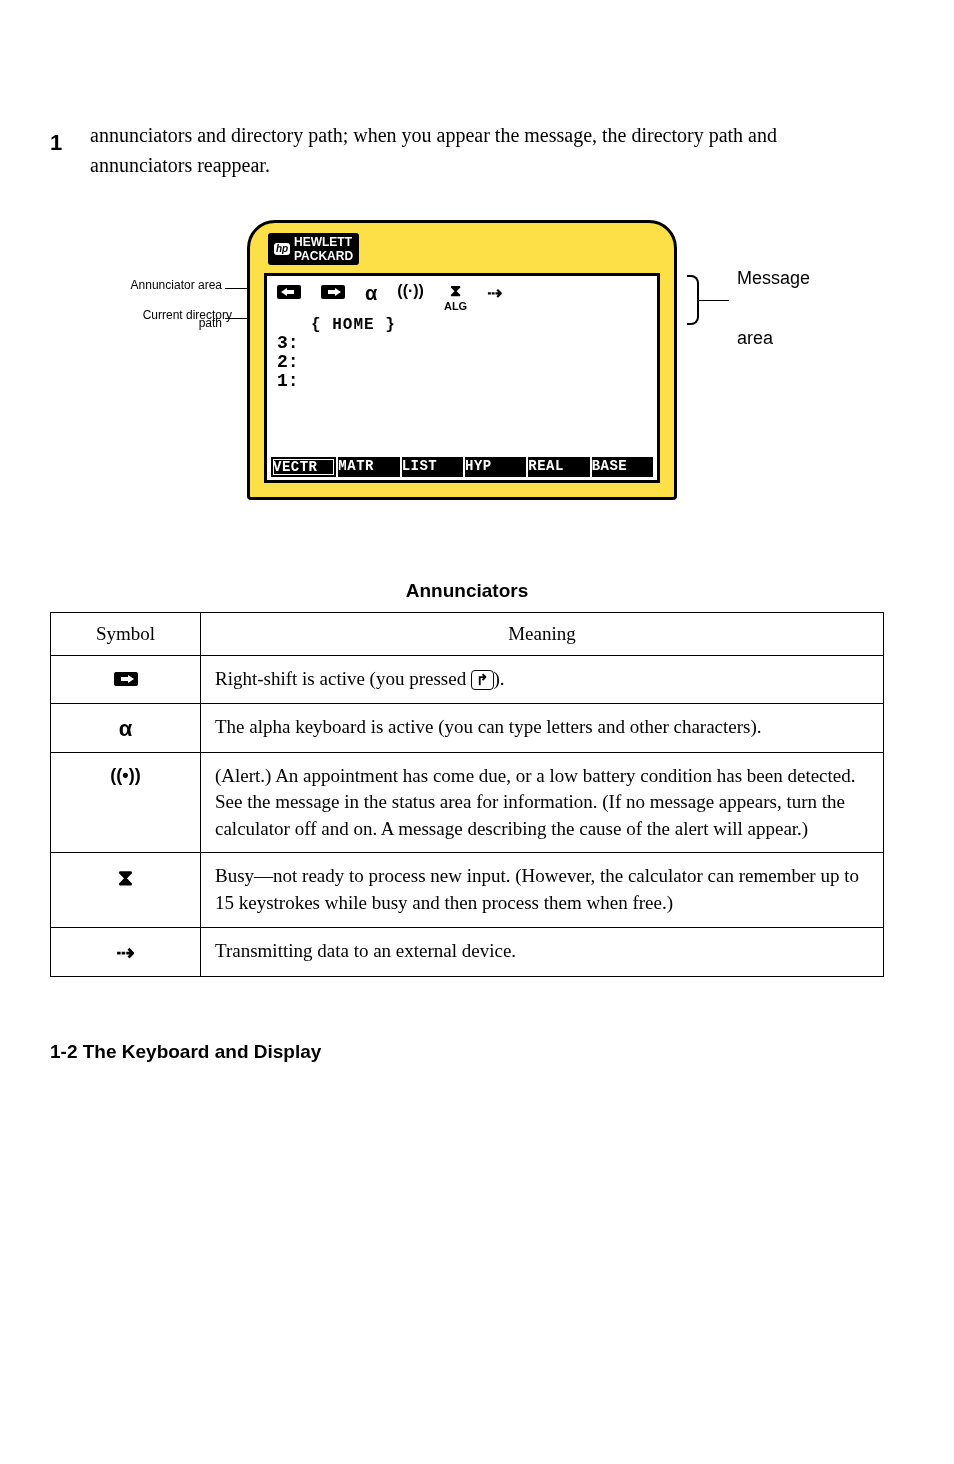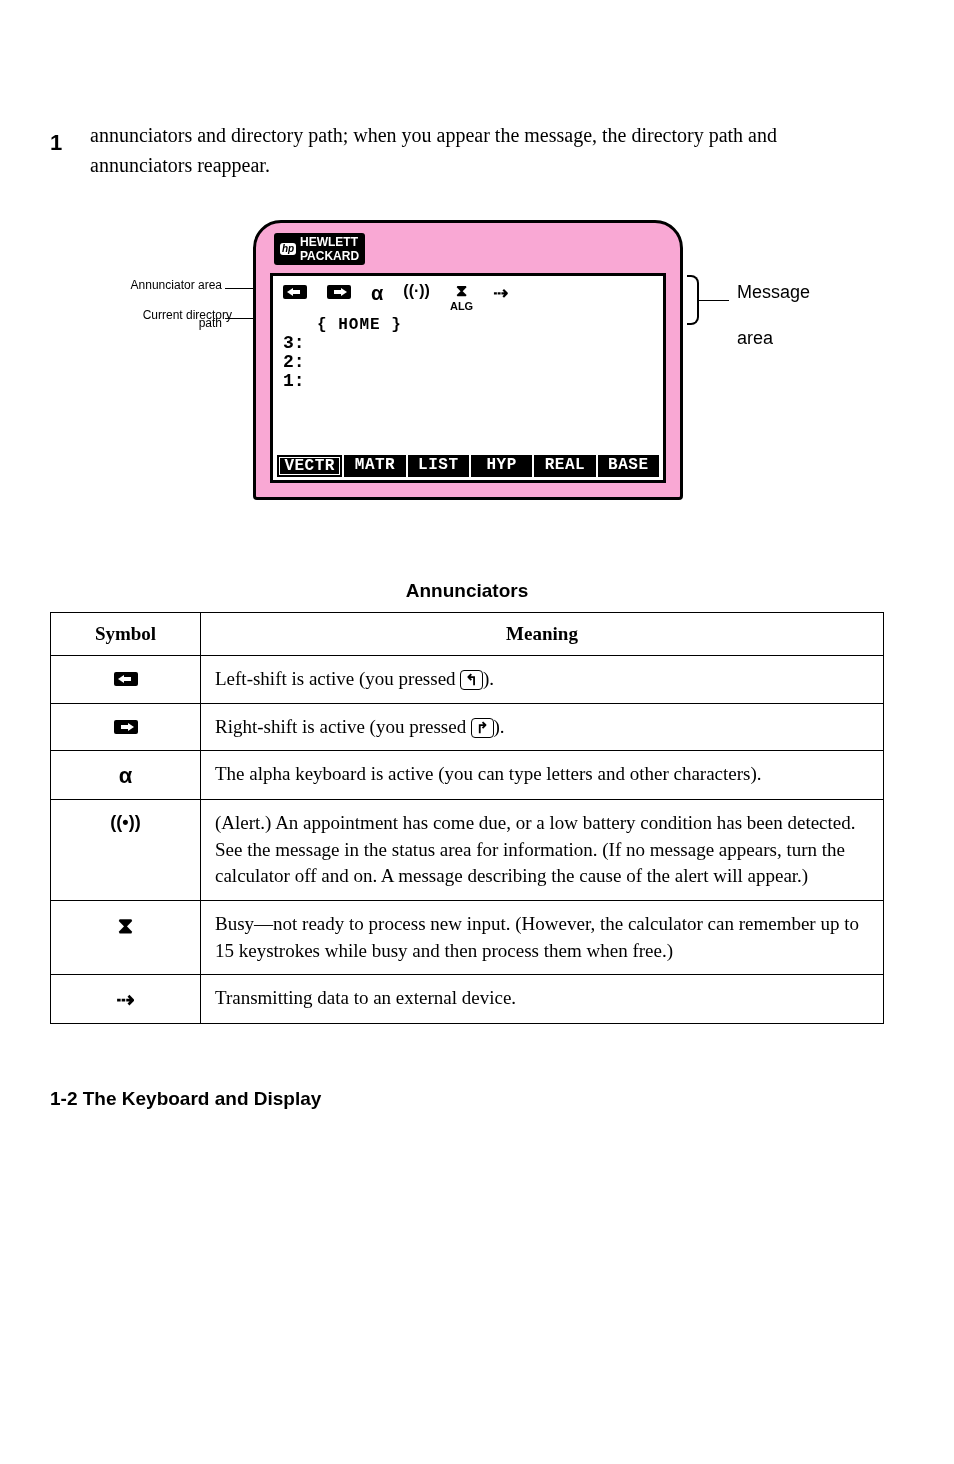--- a/index.html
+++ b/index.html
@@ -47,27 +47,27 @@
     background: #000;
   }
   .callout-right {
     position: absolute;
     font-family: Arial, Helvetica, sans-serif;
     font-size: 18px;
     line-height: 1.2;
   }
   .device {
     position: absolute;
-    left: 196px;
+    left: 190px;
     top: 0;
     width: 430px;
     height: 280px;
     border: 3px solid #000;
     border-radius: 28px 28px 4px 4px;
-    background: #f9a8d4;
+    background: #fde047;
   }
   .brand-row {
     display: flex;
     align-items: center;
     gap: 6px;
     margin: 10px 0 0 18px;
     font-family: Arial, Helvetica, sans-serif;
     font-size: 12px;
     font-weight: bold;
     color: #fff;
@@ -128,22 +128,21 @@
   .menu-row {
     display: flex;
     gap: 2px;
     padding: 0 4px 3px 4px;
   }
   .menu-row .mbtn {
     flex: 1;
     background: #000;
     color: #fff;
     font-family: 'Courier New', monospace;
-    font-size: 16px;
-    text-align: center;
+    font-size: 14px;
     padding: 1px 0;
     font-weight: bold;
     letter-spacing: 0.5px;
     margin-top: 27px;
   }
   .menu-row .mbtn:first-child {
     border: 2px solid #000;
     background:#fff;
     color:#000;
     padding:0;
@@ -178,21 +177,21 @@
     width: 100%;
     font-size: 19px;
   }
   table.ann th, table.ann td {
     border: 1.5px solid #000;
     padding: 10px 14px;
     vertical-align: top;
   }
   table.ann th {
     font-family: Georgia, serif;
-    font-weight: bold;
+    font-weight: normal;
     text-align: center;
   }
   table.ann td.sym-cell {
     width: 150px;
     text-align: center;
     font-weight: bold;
     font-family: Arial, sans-serif;
     font-size: 18px;
     vertical-align: top;
     padding-top: 12px;
@@ -294,40 +293,34 @@
           <div class="mbtn">LIST</div>
           <div class="mbtn">HYP</div>
           <div class="mbtn">REAL</div>
           <div class="mbtn">BASE</div>
         </div>
       </div>
     </div>
 
     <div class="brace" style="top:55px; left:630px; height:50px;"></div>
     <div class="callout-line" style="top:80px; left:642px; width:30px;"></div>
-    <div class="callout-right" style="top:62px; left:680px;">Message</div>
+    <div class="callout-right" style="top:48px; left:680px;">Message</div>
     <div class="callout-right" style="top:84px; left:680px;margin-top:24px;">area</div>
   </div>
 
   <div class="table-title">Annunciators</div>
 
   <table class="ann">
     <thead>
       <tr>
         <th>Symbol</th>
         <th>Meaning</th>
       </tr>
     </thead>
     <tbody>
-      <tr>
-        <td class="sym-cell"><span class="shift-left"></span></td>
-        <td class="meaning">
-          <span>Left-shift is active (you pressed </span><span class="key">↰</span><span>).</span>
-        </td>
-      </tr>
       <tr>
         <td class="sym-cell"><span class="shift-right"></span></td>
         <td class="meaning">
           <span>Right-shift is active (you pressed </span><span class="key">↱</span><span>).</span>
         </td>
       </tr>
       <tr>
         <td class="sym-cell" style="font-size:22px;">α</td>
         <td class="meaning">The alpha keyboard is active (you can type letters and other characters).</td>
       </tr>

